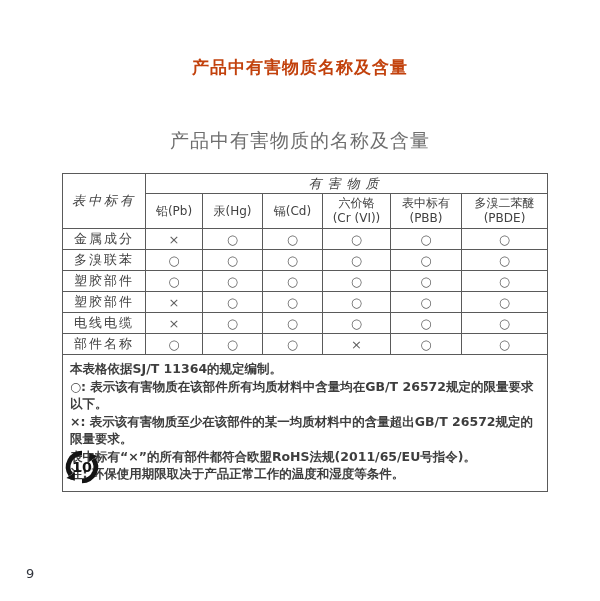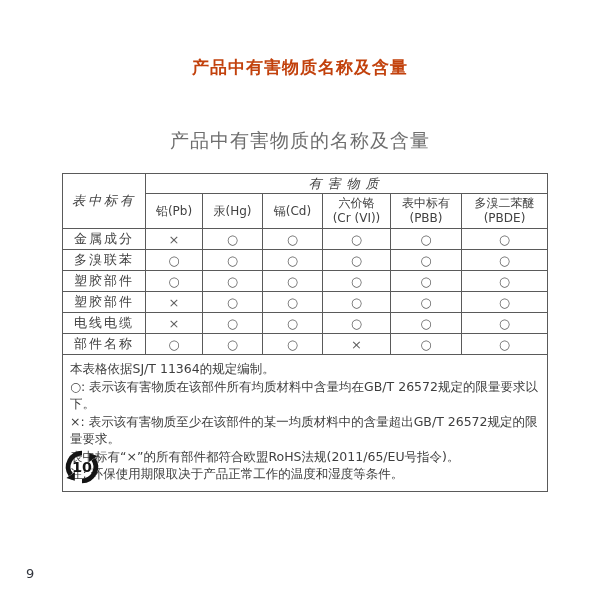--- a/index.html
+++ b/index.html
@@ -26,20 +26,21 @@
   .c-corner{letter-spacing:3px;}
   .r-group td{height:19px;font-style:italic;}
   .c-group{letter-spacing:6px;}
   .r-sub td{height:34px;font-size:12px;line-height:15px;white-space:pre-line;}
   .r-body td{height:20px;}
   .c-name{letter-spacing:2px;border-radius:6px;}
   .sym{color:#5f5f5f;font-size:13px;}
   .notes-cell{
     text-align:left !important;vertical-align:top !important;
     padding:5px 6px 8px 7px !important;
+    font-weight:bold;
   }
   .note-line{
     font-size:12.5px;line-height:17.5px;color:#3e3e3e;text-align:left;
   }
   .efup-logo{position:absolute;left:63px;top:448px;width:38px;height:38px;}
   .page-num{position:absolute;left:26px;top:566px;font-size:13px;color:#30343c;}
 </style>
 </head>
 <body>
 

